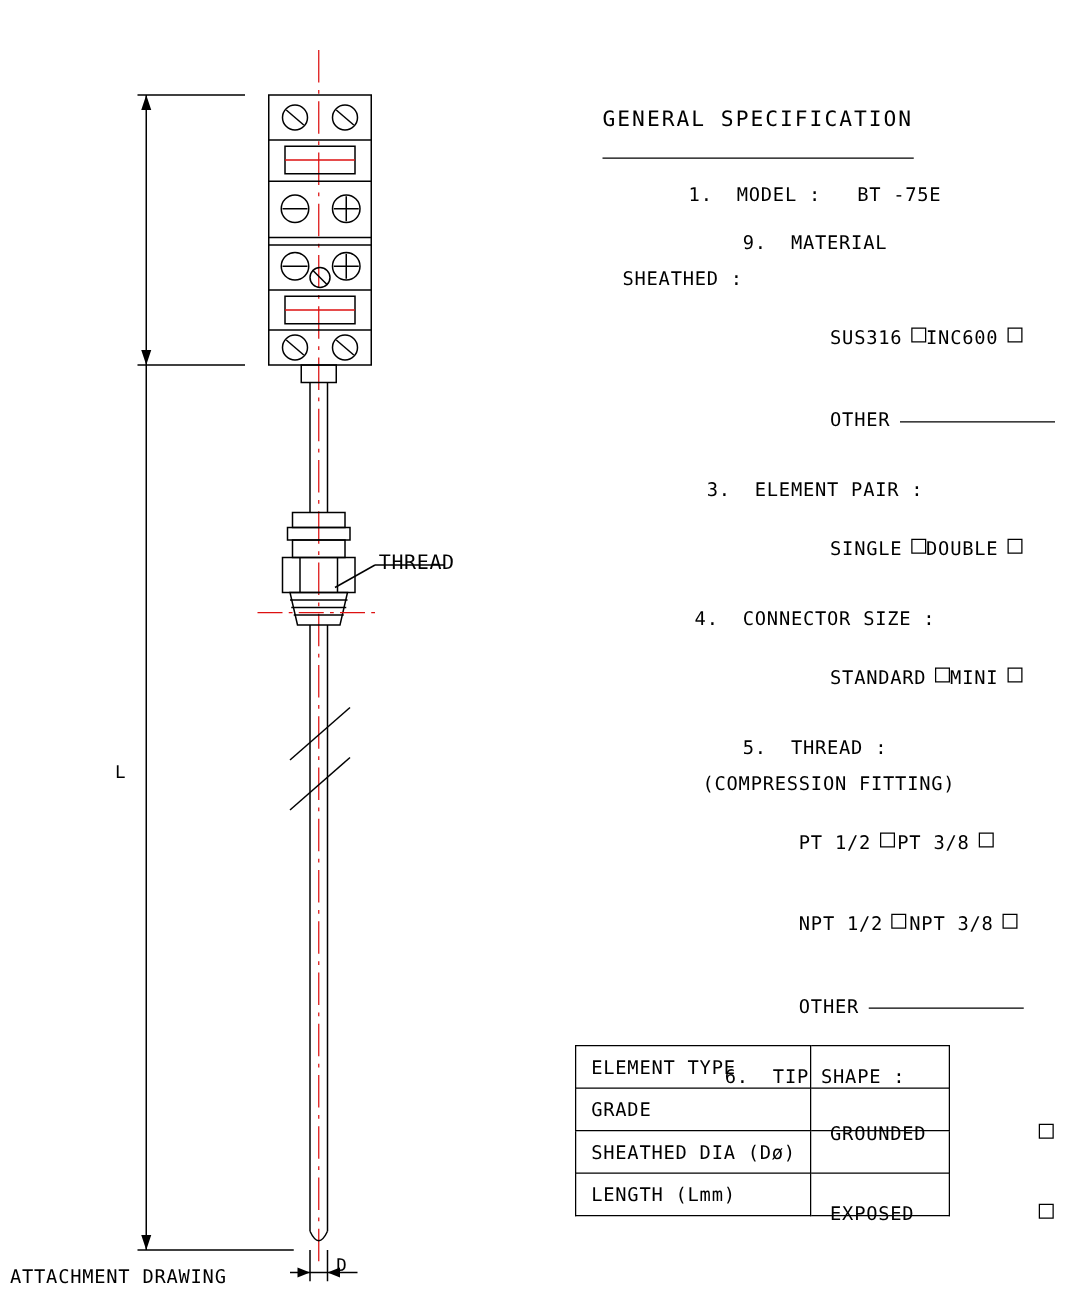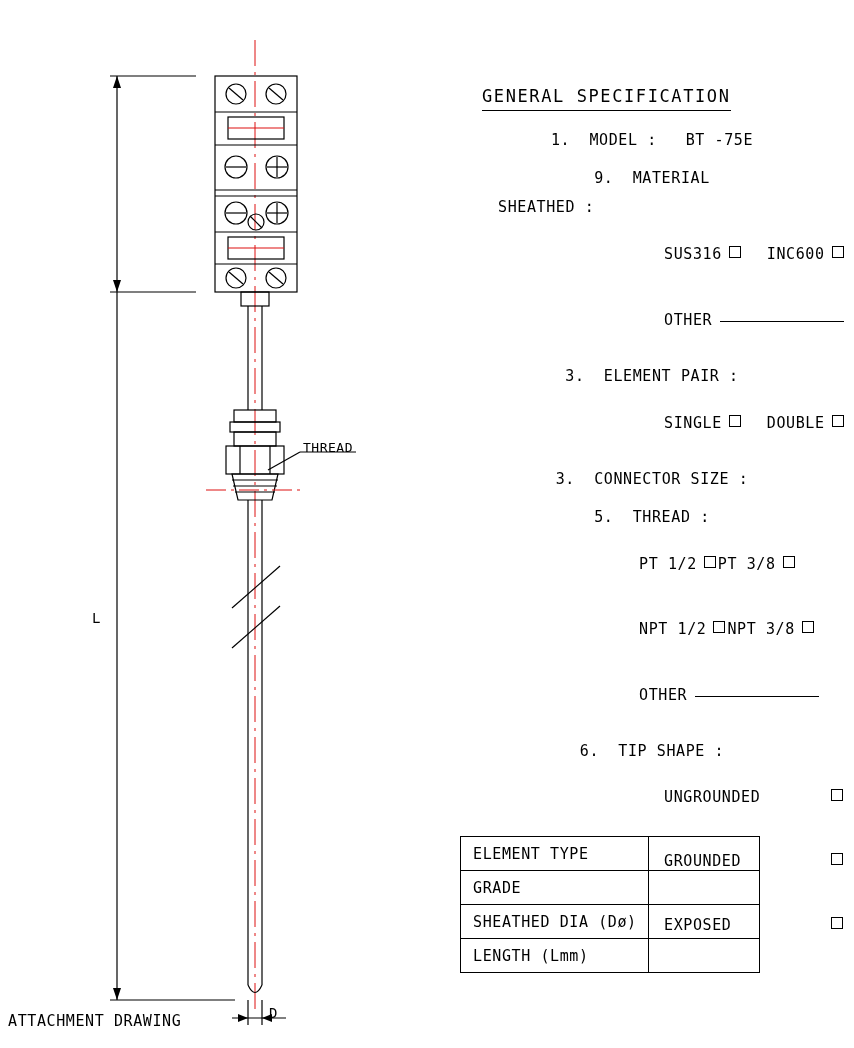--- a/index.html
+++ b/index.html
@@ -27,21 +27,21 @@
     position: absolute;
     left: 452px;
     top: 86px;
     width: 400px;
     font-size: 15px;
     letter-spacing: 0.6px;
   }
   .spec-title {
     font-size: 17px;
     letter-spacing: 1.6px;
-    padding-bottom: 4px;
+    padding-bottom: 20px;
     border-bottom: 1.6px solid #000;
     display: inline-block;
     margin-left: 30px;
   }
   .item {
     margin-top: 20px;
     position: relative;
   }
   .item-head {
     white-space: pre;
@@ -65,21 +65,21 @@
     box-sizing: border-box;
   }
   .ruleline {
     display: inline-block;
     width: 124px;
     border-bottom: 1.4px solid #000;
     vertical-align: 3px;
     margin-left: 8px;
     height: 11px;
   }
-  .gap-l { margin-left: 26px; }
+  .gap-l { }
   .gap-s { margin-left: 2px; }
 
   .tip-row {
     display: block;
     margin-top: 10px;
     padding-left: 135px;
     white-space: pre;
   }
   .tip-label {
     display: inline-block;
@@ -124,21 +124,21 @@
   .label-D {
     position: absolute;
     left: 269px;
     top: 1005px;
     font-size: 14px;
   }
   .label-thread {
     position: absolute;
     left: 303px;
     top: 440px;
-    font-size: 13px;
+    font-size: 16px;
     letter-spacing: 0.5px;
     text-align: right;
   }
   .label-attach {
     position: absolute;
     left: 8px;
     top: 1012px;
     font-size: 15px;
     letter-spacing: 0.6px;
     padding-bottom: 19px;
@@ -273,43 +273,44 @@
     
     <div class="item">
       <div class="item-head">3.  ELEMENT PAIR :</div>
       <div class="sub indent2">
         <span>SINGLE</span><span class="box"></span><span class="gap-l">DOUBLE</span><span class="box"></span>
       </div>
     </div>
 
     
     <div class="item">
-      <div class="item-head">3.  CONNECTOR SIZE :</div>
+      <div class="item-head">4.  CONNECTOR SIZE :</div>
+      <div class="sub indent2">
+        <span>STANDARD</span><span class="box"></span><span class="gap-l">MINI</span><span class="box"></span>
+      </div>
     </div>
 
     
     <div class="item">
       <div class="item-head">5.  THREAD :</div>
+      <div class="sub indent3">(COMPRESSION FITTING)</div>
       <div class="sub indent3">
         <span>PT 1/2</span><span class="box"></span><span class="gap-s">PT 3/8</span><span class="box"></span>
       </div>
       <div class="sub indent3">
         <span>NPT 1/2</span><span class="box"></span><span class="gap-s">NPT 3/8</span><span class="box"></span>
       </div>
       <div class="sub indent3">
         <span>OTHER</span><span class="ruleline"></span>
       </div>
     </div>
 
     
     <div class="item">
       <div class="item-head">6.  TIP SHAPE :</div>
-      <div class="tip-row">
-        <span class="tip-label">UNGROUNDED</span><span class="box"></span>
-      </div>
       <div class="tip-row">
         <span class="tip-label">GROUNDED</span><span class="box"></span>
       </div>
       <div class="tip-row">
         <span class="tip-label">EXPOSED</span><span class="box"></span>
       </div>
     </div>
 
     
     

